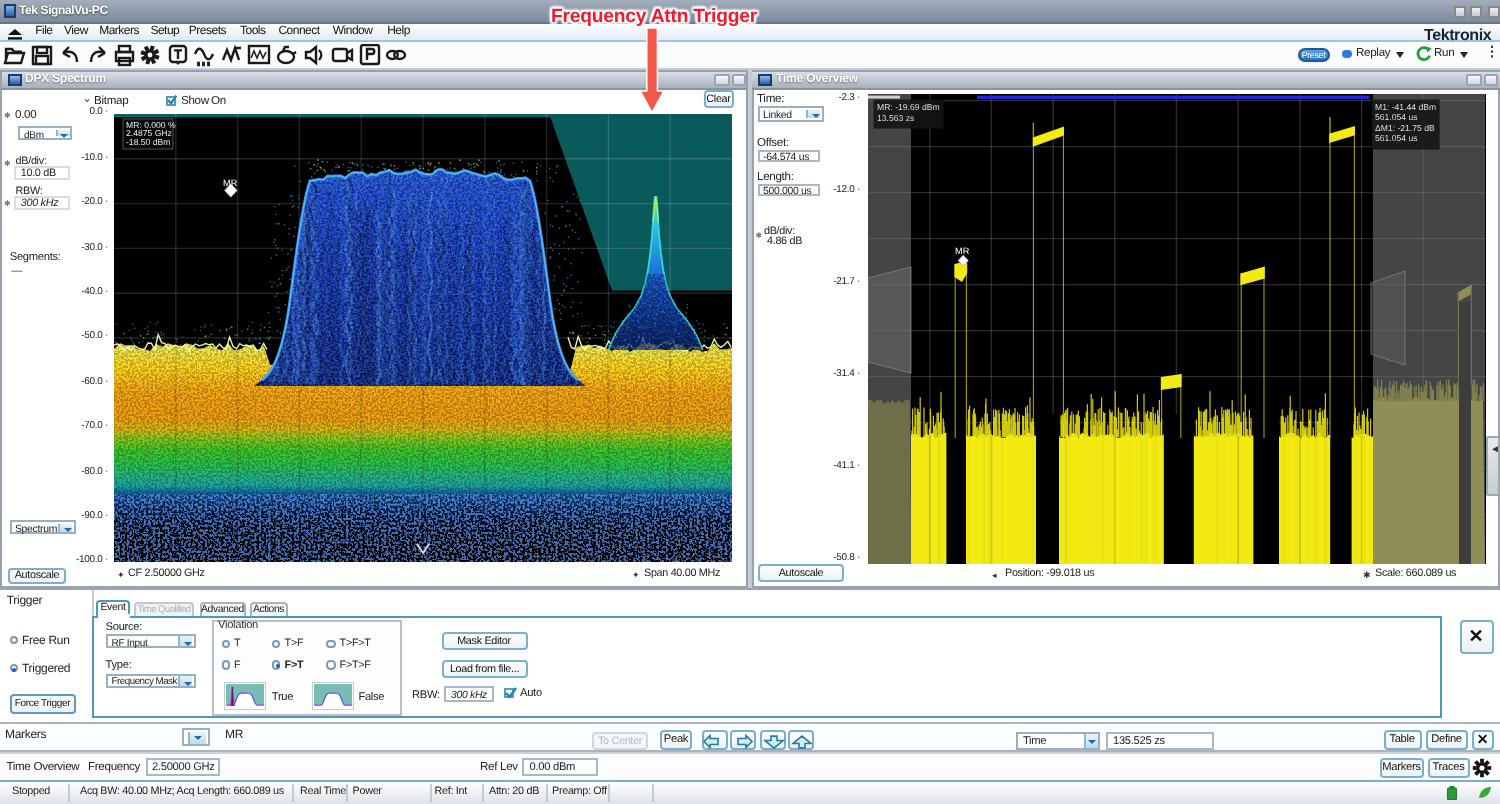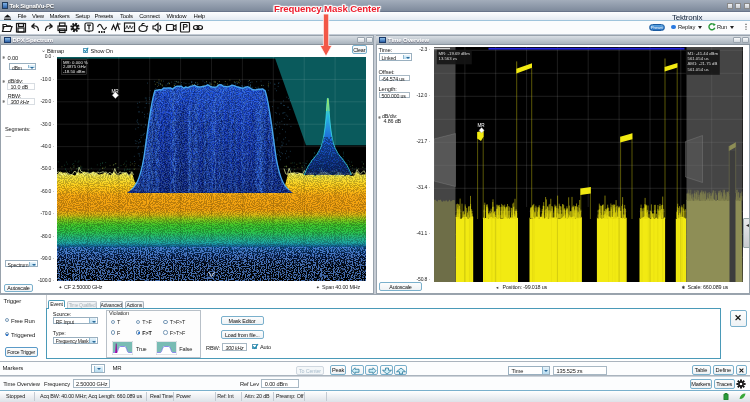--- a/index.html
+++ b/index.html
@@ -30,21 +30,21 @@
   </svg>
 <div class="ab" style="left:17.6px;top:13.4px;font-size:6px;color:#111;letter-spacing:-0.25px;">File</div>
 <div class="ab" style="left:32px;top:13.4px;font-size:6px;color:#111;letter-spacing:-0.25px;">View</div>
 <div class="ab" style="left:49.6px;top:13.4px;font-size:6px;color:#111;letter-spacing:-0.25px;">Markers</div>
 <div class="ab" style="left:75.2px;top:13.4px;font-size:6px;color:#111;letter-spacing:-0.25px;">Setup</div>
 <div class="ab" style="left:94.4px;top:13.4px;font-size:6px;color:#111;letter-spacing:-0.25px;">Presets</div>
 <div class="ab" style="left:120px;top:13.4px;font-size:6px;color:#111;letter-spacing:-0.25px;">Tools</div>
 <div class="ab" style="left:139.2px;top:13.4px;font-size:6px;color:#111;letter-spacing:-0.25px;">Connect</div>
 <div class="ab" style="left:166.4px;top:13.4px;font-size:6px;color:#111;letter-spacing:-0.25px;">Window</div>
 <div class="ab" style="left:193.6px;top:13.4px;font-size:6px;color:#111;letter-spacing:-0.25px;">Help</div>
-<div class="ab" style="left:672px;top:12.8px;font-size:8px;color:#14243c;font-weight:normal;letter-spacing:-0.2px;">Tektronix</div>
+<div class="ab" style="left:712px;top:12.8px;font-size:8px;color:#14243c;font-weight:bold;letter-spacing:-0.2px;">Tektronix</div>
 <div class="ab" style="left:0;top:20.5px;width:750px;height:14.5px;background:#fbfcfd;border-bottom:1px solid #c3cbd5;"></div>
 <svg class="ab" style="left:0;top:22px" width="210" height="12" viewBox="0 0 210 12">
     <g transform="translate(2,0)">
       <path d="M0.5,9.5 L2,4.5 L10,4.5 L8.5,9.5 Z M1,8 L1,2.5 L4,2.5 L5,3.8 L9,3.8" stroke="#1a1a1a" fill="none" stroke-width="1.2"></path>
     </g>
     <g transform="translate(16,0)">
       <rect x="0.5" y="1.5" width="9" height="8.5" stroke="#1a1a1a" fill="none" stroke-width="1.2"></rect>
       <rect x="2.5" y="1.5" width="5" height="3" stroke="#1a1a1a" fill="none" stroke-width="1.2"></rect>
       <rect x="2" y="6" width="6" height="4" stroke="#1a1a1a" fill="none" stroke-width="1.2"></rect>
     </g>
@@ -798,15 +798,15 @@
     <path d="M47.6,80.5 L50.2,83.3 L47.6,86.1 L45,83.3 Z" fill="#fff" stroke="#888" stroke-width="0.4"></path>
     <rect x="2.8" y="2.8" width="35" height="14.5" fill="#141414" fill-opacity="0.88"></rect>
     <text x="4.5" y="8" class="t43" fill="#ddd">MR: -19.69 dBm</text>
     <text x="4.5" y="13.4" class="t43" fill="#ddd">13.563 zs</text>
     <rect x="251.8" y="2.8" width="34" height="25" fill="#141414" fill-opacity="0.88"></rect>
     <text x="253.5" y="8" class="t43" fill="#ddd">M1: -41.44 dBm</text>
     <text x="253.5" y="13.2" class="t43" fill="#ddd">561.054 us</text>
     <text x="253.5" y="18.4" class="t43" fill="#ddd">ΔM1: -21.75 dB</text>
     <text x="253.5" y="23.6" class="t43" fill="#ddd">561.054 us</text>
   </svg>
-<div class="ab" style="left:271px;top:2.6px;width:112px;text-align:center;font-size:9.6px;font-weight:bold;color:#ee1c2c;letter-spacing:-0.1px;text-shadow:-1px 0 1px #fff,1px 0 1px #fff,0 -1px 1px #fff,0 1px 1px #fff,-1px -1px 1px #fff,1px 1px 1px #fff,-1px 1px 1px #fff,1px -1px 1px #fff;">Frequency Mask Center</div>
+<div class="ab" style="left:271px;top:2.6px;width:112px;text-align:center;font-size:9.6px;font-weight:bold;color:#ee1c2c;letter-spacing:-0.1px;text-shadow:-1px 0 1px #fff,1px 0 1px #fff,0 -1px 1px #fff,0 1px 1px #fff,-1px -1px 1px #fff,1px 1px 1px #fff,-1px 1px 1px #fff,1px -1px 1px #fff;">Frequency Attn Trigger</div>
 <svg class="ab" style="left:318.5px;top:13.5px" width="14" height="43" viewBox="0 0 14 43">
     <path d="M4.4,0 L9.7,0 L9.7,31.5 L12.9,31.5 L7,42.3 L1.1,31.5 L4.4,31.5 Z" fill="#f25848" stroke="#fff" stroke-width="0.8" stroke-opacity="0.9"></path>
   </svg>
 </body></html>

